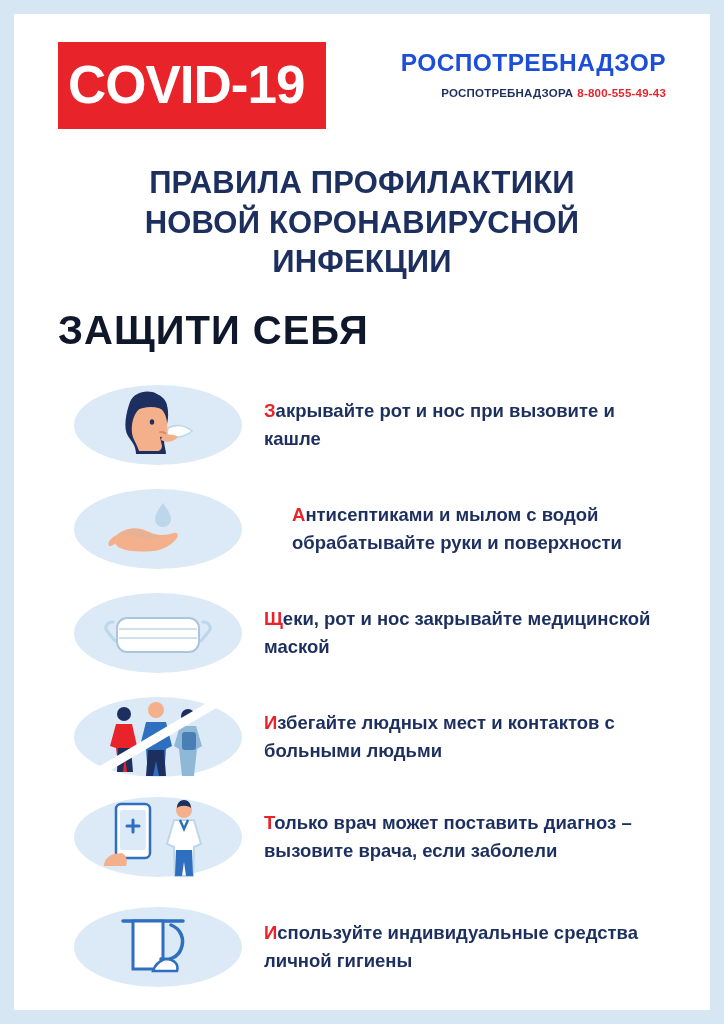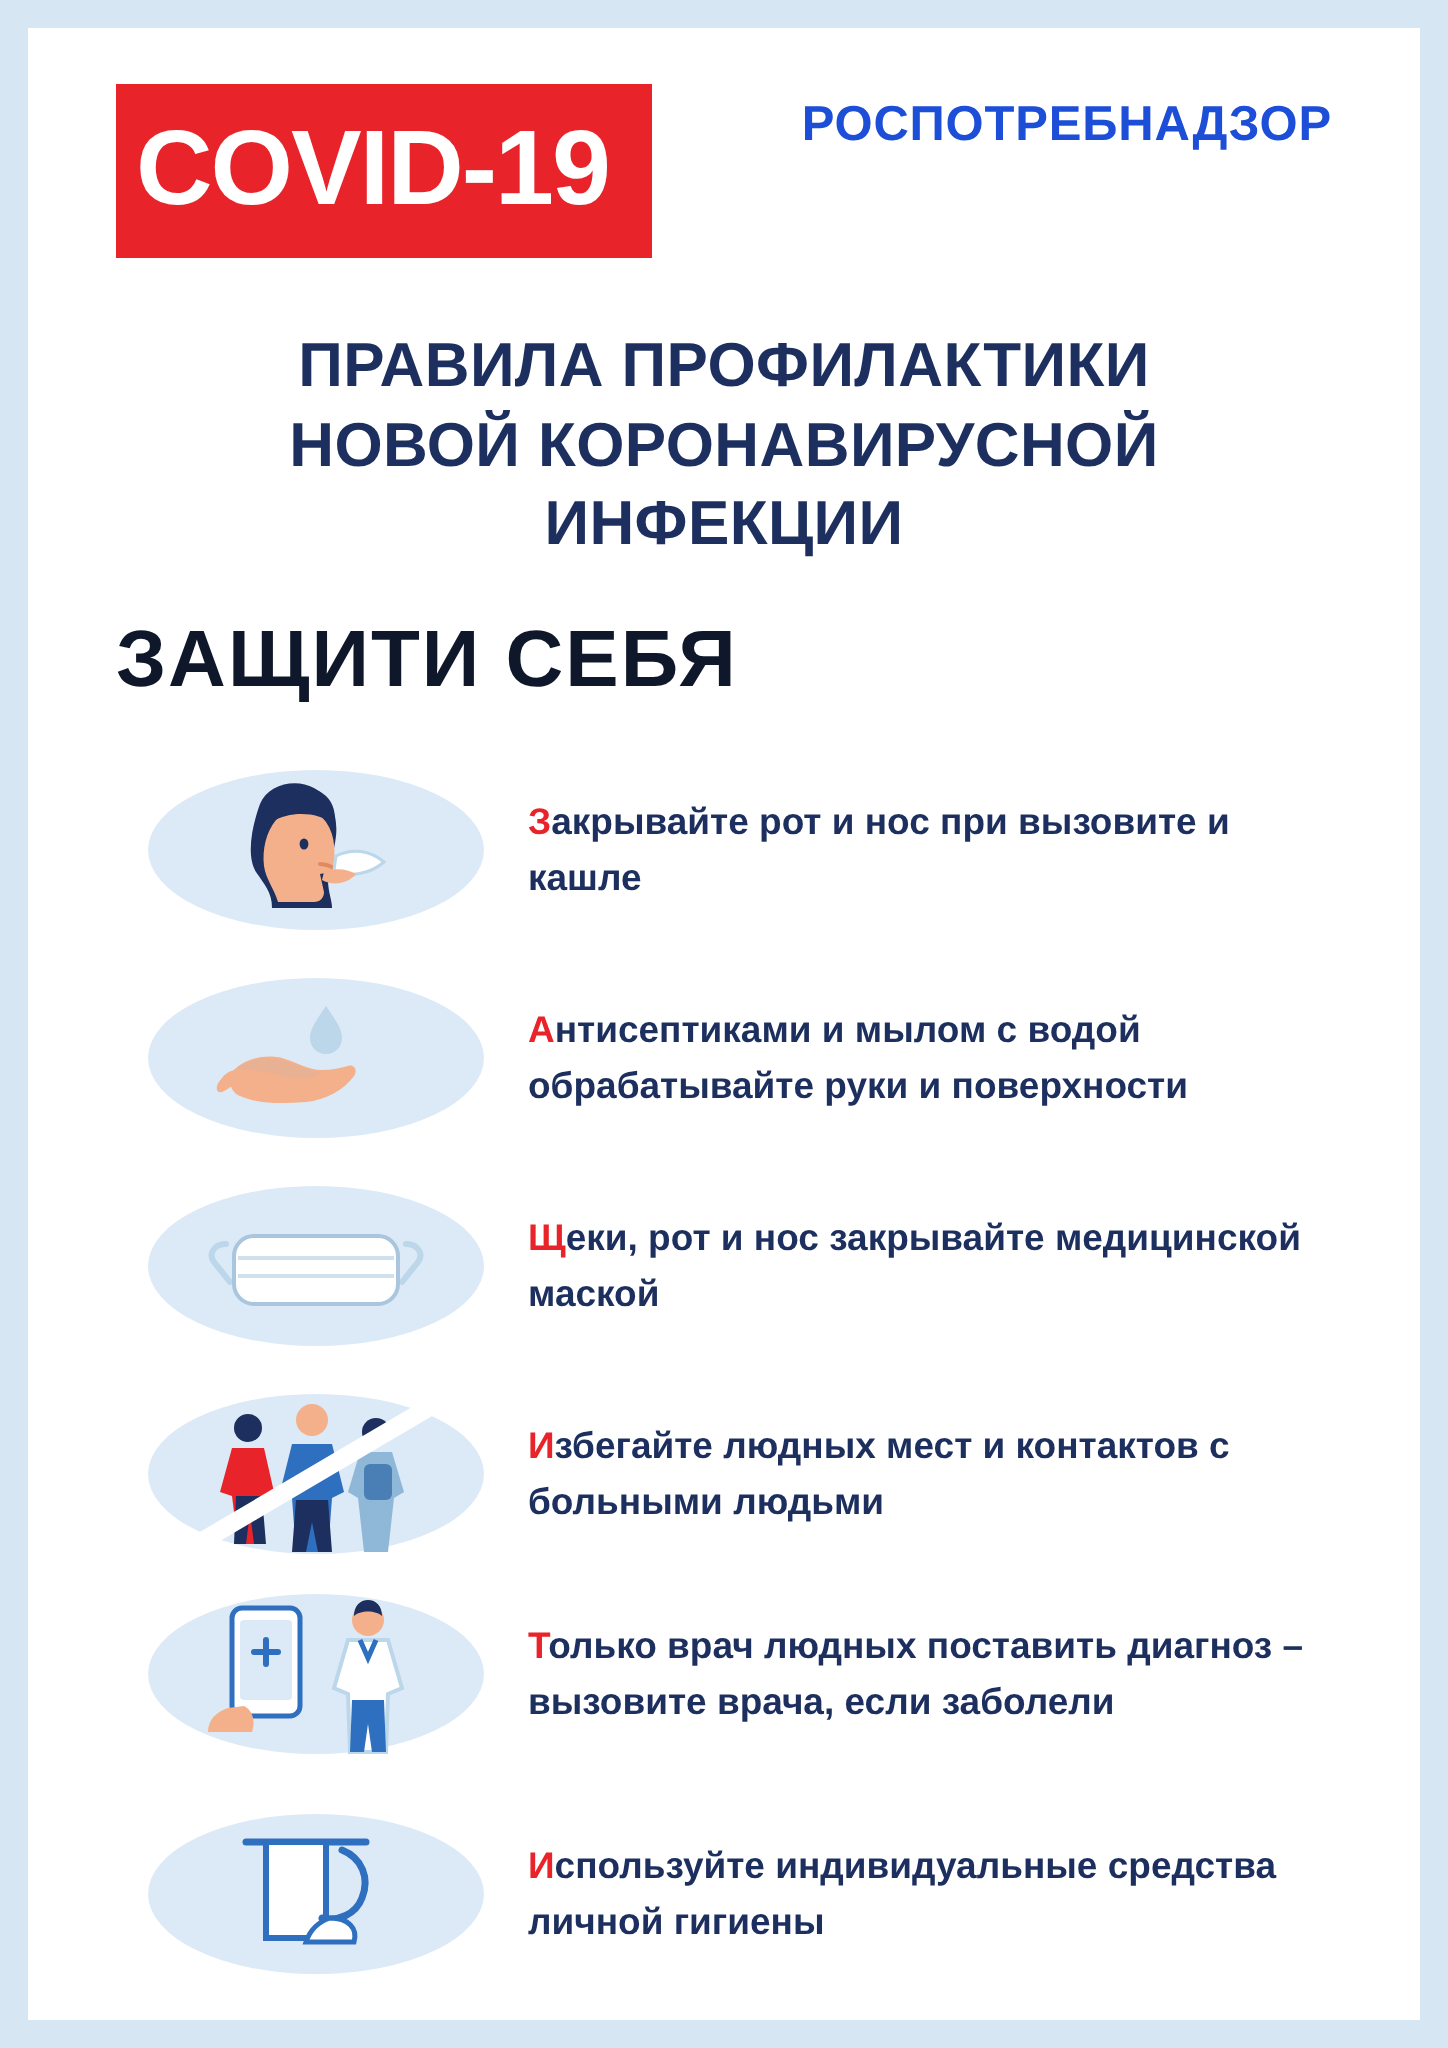--- a/index.html
+++ b/index.html
@@ -130,37 +130,40 @@
     font-size: 18.5px;
     font-weight: bold;
     line-height: 1.5;
     padding-top: 22px;
     padding-left: 6px;
   }
   .rule-text .lead {
     color: #e8232a;
   }
   .r1 { min-height: 104px; }
-  .r2 { min-height: 104px; }
+  .r2 { min-height: 104px; gap: 28px; }
   .r3 { min-height: 104px; }
   .r4 { min-height: 96px; }
   .r5 { min-height: 110px; }
   .r6 { min-height: 96px; }
 </style>
 </head>
 <body>
 
 <div class="poster">
   <div class="sheet">
 
     <div class="header">
       <div class="covid-badge">COVID-19</div>
       <div class="org-block">
         <div class="org-name">РОСПОТРЕБНАДЗОР</div>
         <div class="org-sub">
+          <div>
+            <span>РОСПОТРЕБНАДЗОРА</span><span class="phone">8-800-555-49-43</span>
+          </div>
         </div>
       </div>
     </div>
 
     <div class="title-main">
       <div>ПРАВИЛА ПРОФИЛАКТИКИ</div>
       <div>НОВОЙ КОРОНАВИРУСНОЙ ИНФЕКЦИИ</div>
     </div>
 
     <div class="title-red">ЗАЩИТИ СЕБЯ</div>
@@ -245,21 +248,21 @@
             <path d="M45 26v12M39 32h12" stroke="#2e6fbf" stroke-width="3" stroke-linecap="round"></path>
             <path d="M26 60c-6 2-10 6-10 12h22c2-6 0-11-4-13z" fill="#f4b08a"></path>
             <circle cx="96" cy="16" r="8" fill="#f4b08a"></circle>
             <path d="M89 14c0-5 3-8 7-8s7 3 7 8c-3-3-11-3-14 0z" fill="#1c2f5e"></path>
             <path d="M86 26h20l7 24-7 3-1 29H87l-1-29-7-3z" fill="#ffffff" stroke="#bcd6ea" stroke-width="2"></path>
             <path d="M92 26l4 9 4-9" stroke="#2e6fbf" stroke-width="2.5" fill="none"></path>
             <path d="M88 56h16l1 26h-7l-2-14-2 14h-7z" fill="#2e6fbf"></path>
           </svg>
         </div>
         <div class="rule-text">
-          <span class="lead">Т</span><span>олько врач людных поставить диагноз – вызовите врача, если заболели</span>
+          <span class="lead">Т</span><span>олько врач может поставить диагноз – вызовите врача, если заболели</span>
         </div>
       </div>
 
       <div class="rule r6">
         <div class="rule-icon">
           <div class="blob"></div>
           <svg width="130" height="80" viewBox="0 0 130 80">
             <path d="M30 14h60" stroke="#2e6fbf" stroke-width="3.5" stroke-linecap="round"></path>
             <rect x="40" y="14" width="30" height="48" fill="#ffffff" stroke="#2e6fbf" stroke-width="3"></rect>
             <path d="M78 18c10 4 14 14 10 24-3 8-12 12-20 10" stroke="#2e6fbf" stroke-width="3.5" fill="none" stroke-linecap="round"></path>

